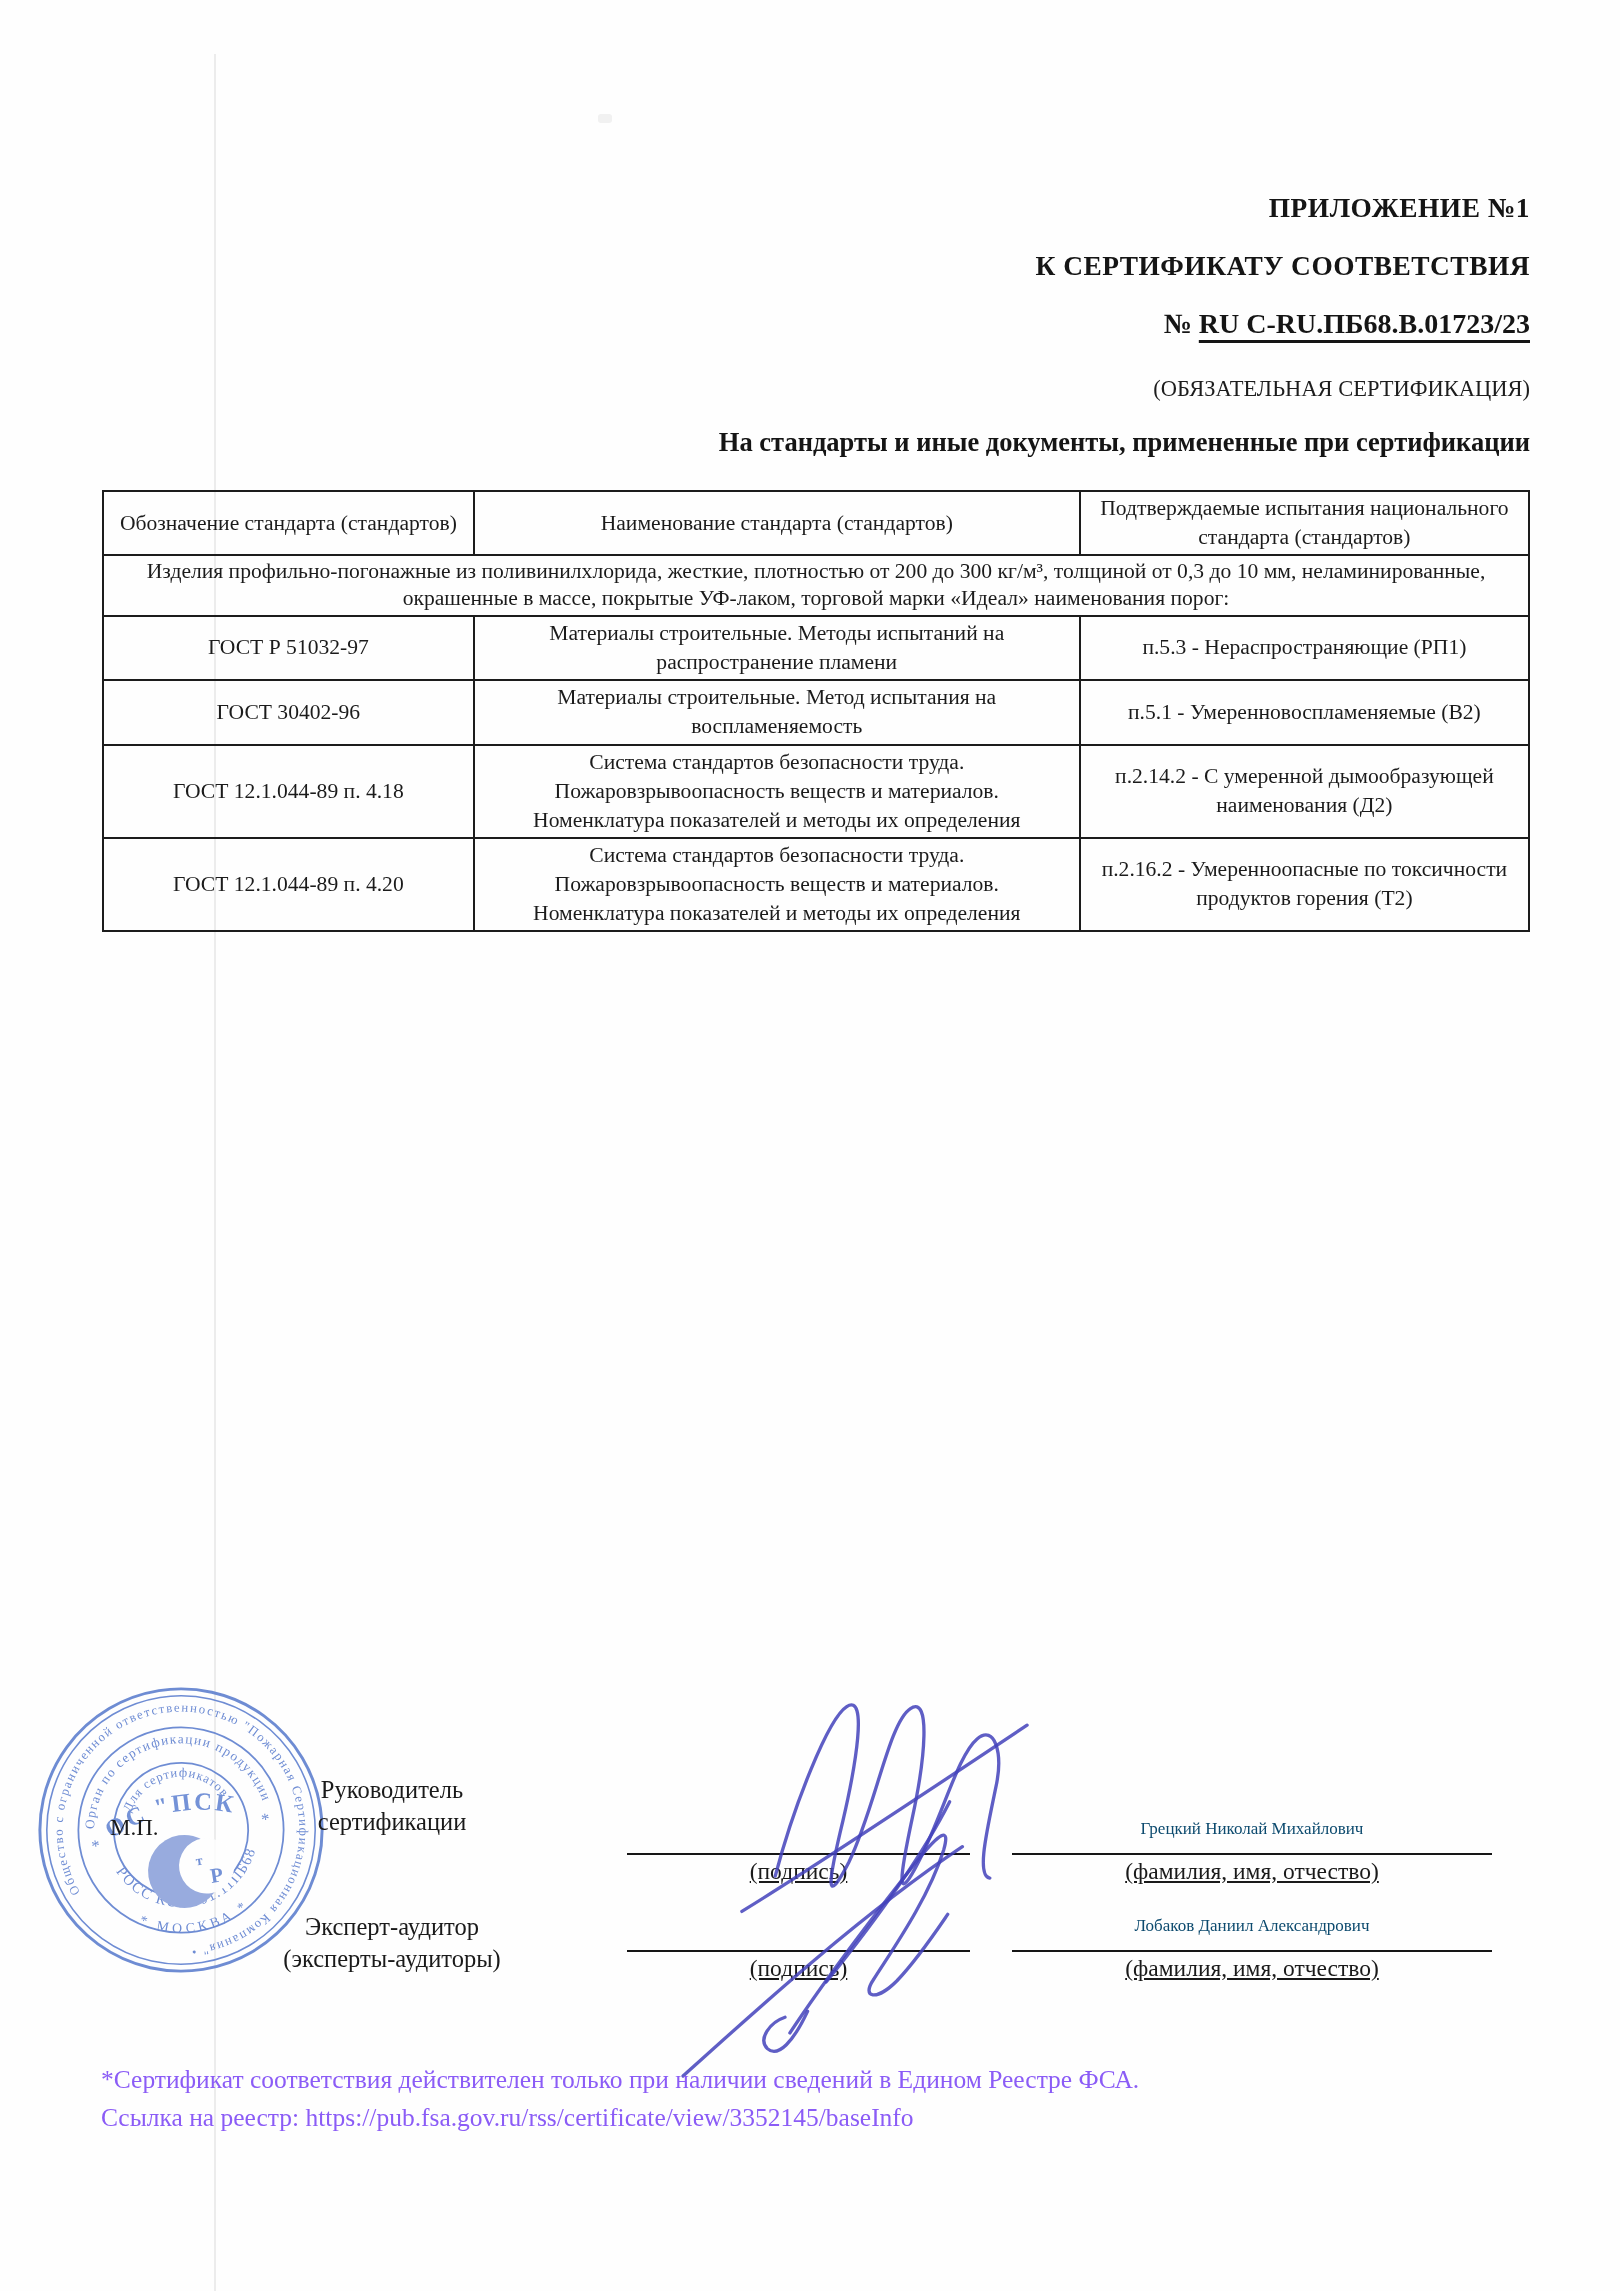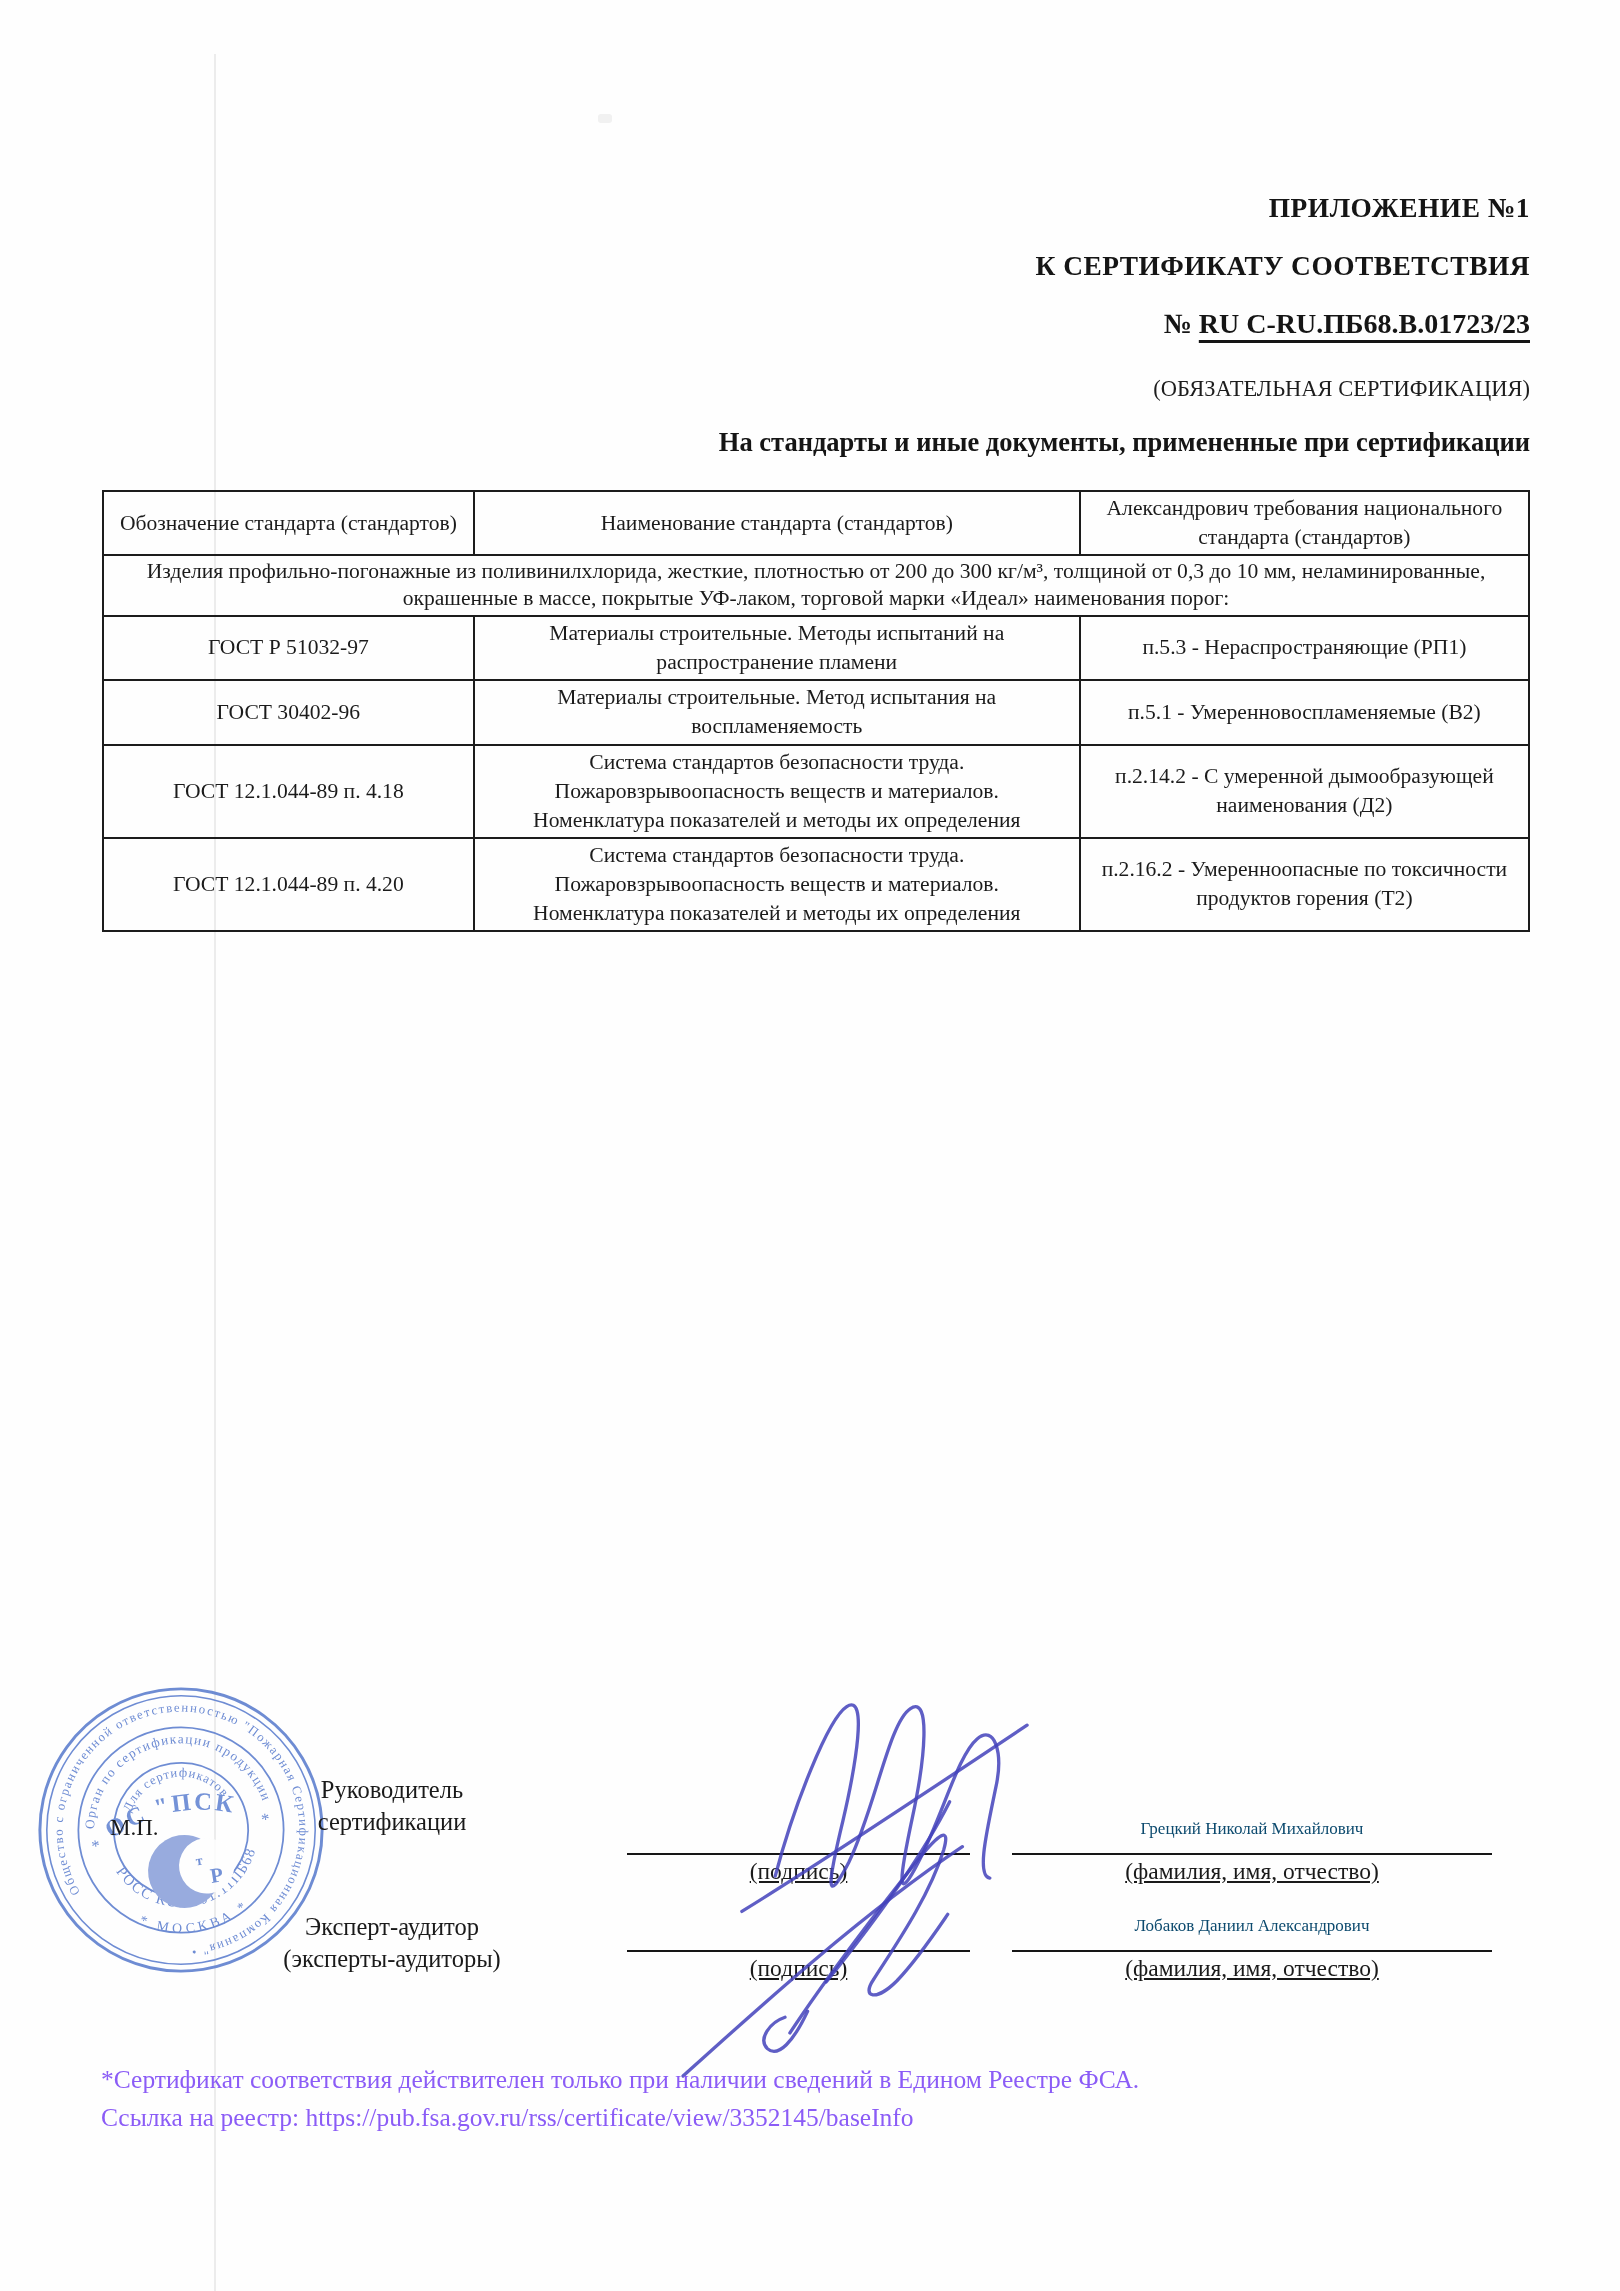--- a/index.html
+++ b/index.html
@@ -84,21 +84,21 @@
     <table class="cert">
       <colgroup>
           <col style="width:26%">
           <col style="width:42.5%">
           <col style="width:31.5%">
         </colgroup>
       <tbody>
           <tr class="hdr">
         <th>Обозначение стандарта (стандартов)</th>
         <th>Наименование стандарта (стандартов)</th>
-        <th>Александрович требования национального стандарта (стандартов)</th>
+        <th>Подтверждаемые испытания национального стандарта (стандартов)</th>
       </tr>
       <tr class="span-row">
         <td colspan="3">Изделия профильно-погонажные из поливинилхлорида, жесткие, плотностью от 200 до 300 кг/м³, толщиной от 0,3 до 10 мм, неламинированные, окрашенные в массе, покрытые УФ-лаком, торговой марки «Идеал» наименования порог:</td>
       </tr>
       <tr class="r1">
         <td>ГОСТ Р 51032-97</td>
         <td>Материалы строительные. Методы испытаний на распространение пламени</td>
         <td>п.5.3 - Нераспространяющие (РП1)</td>
       </tr>
       <tr class="r2">

